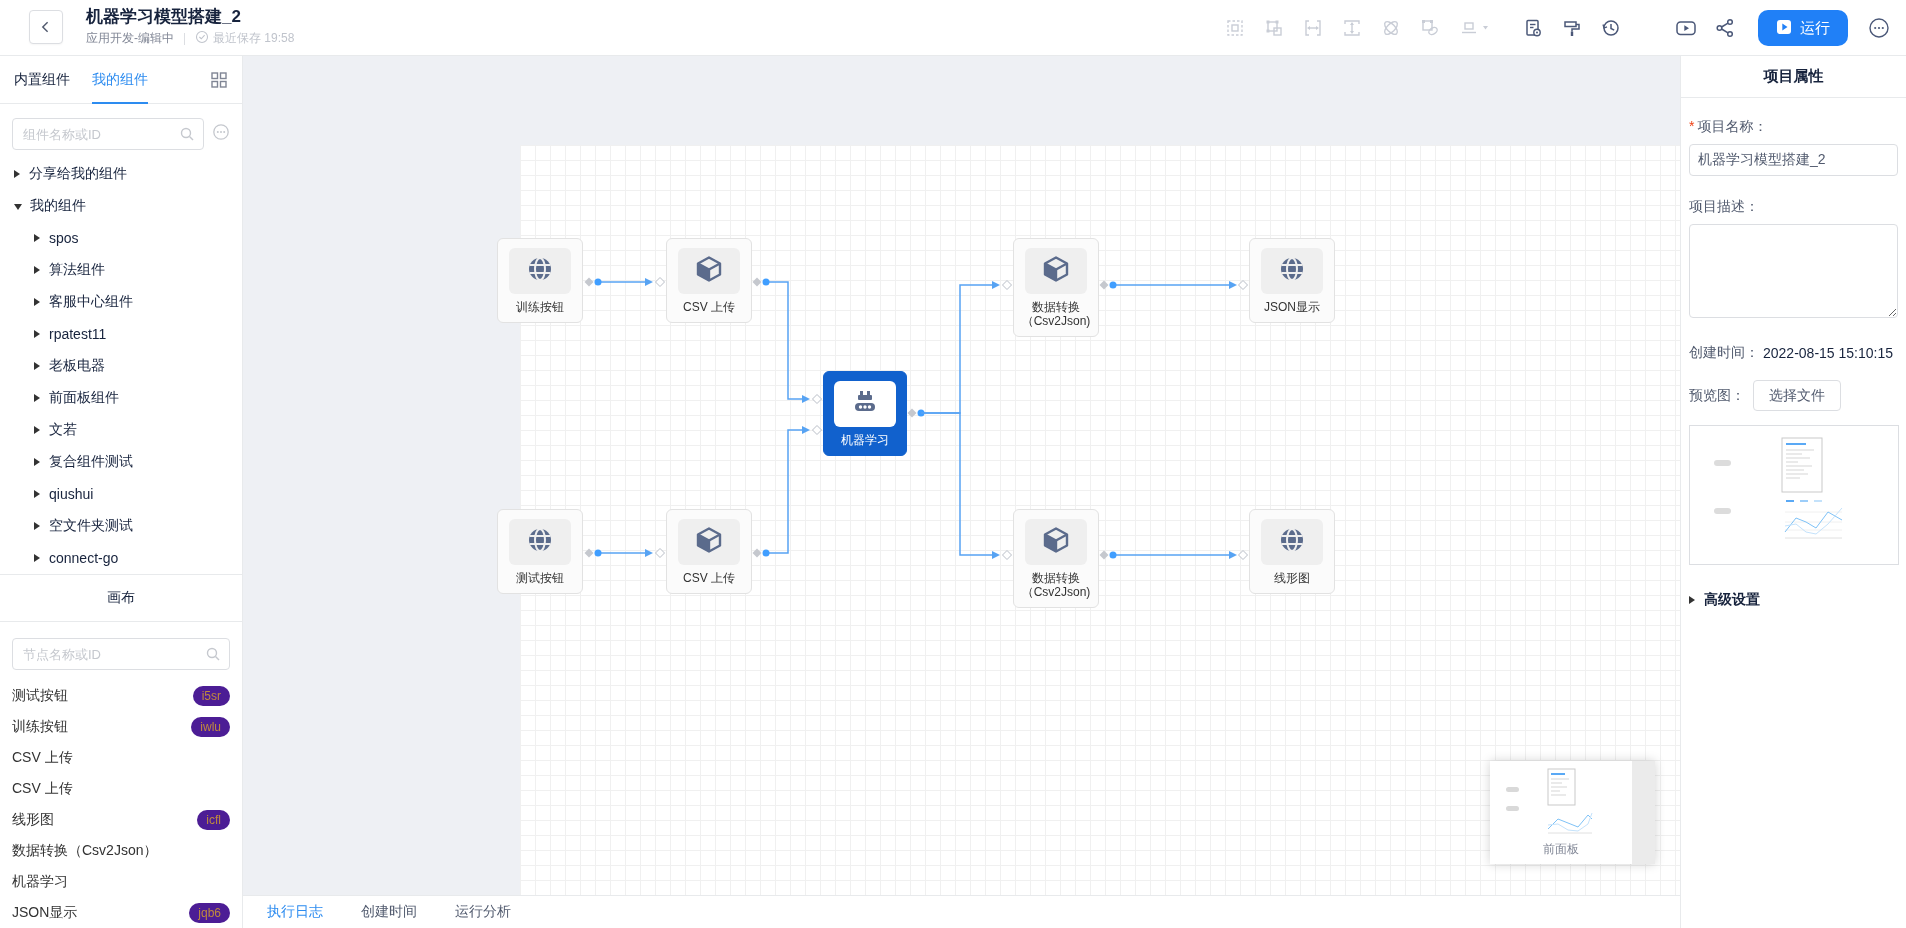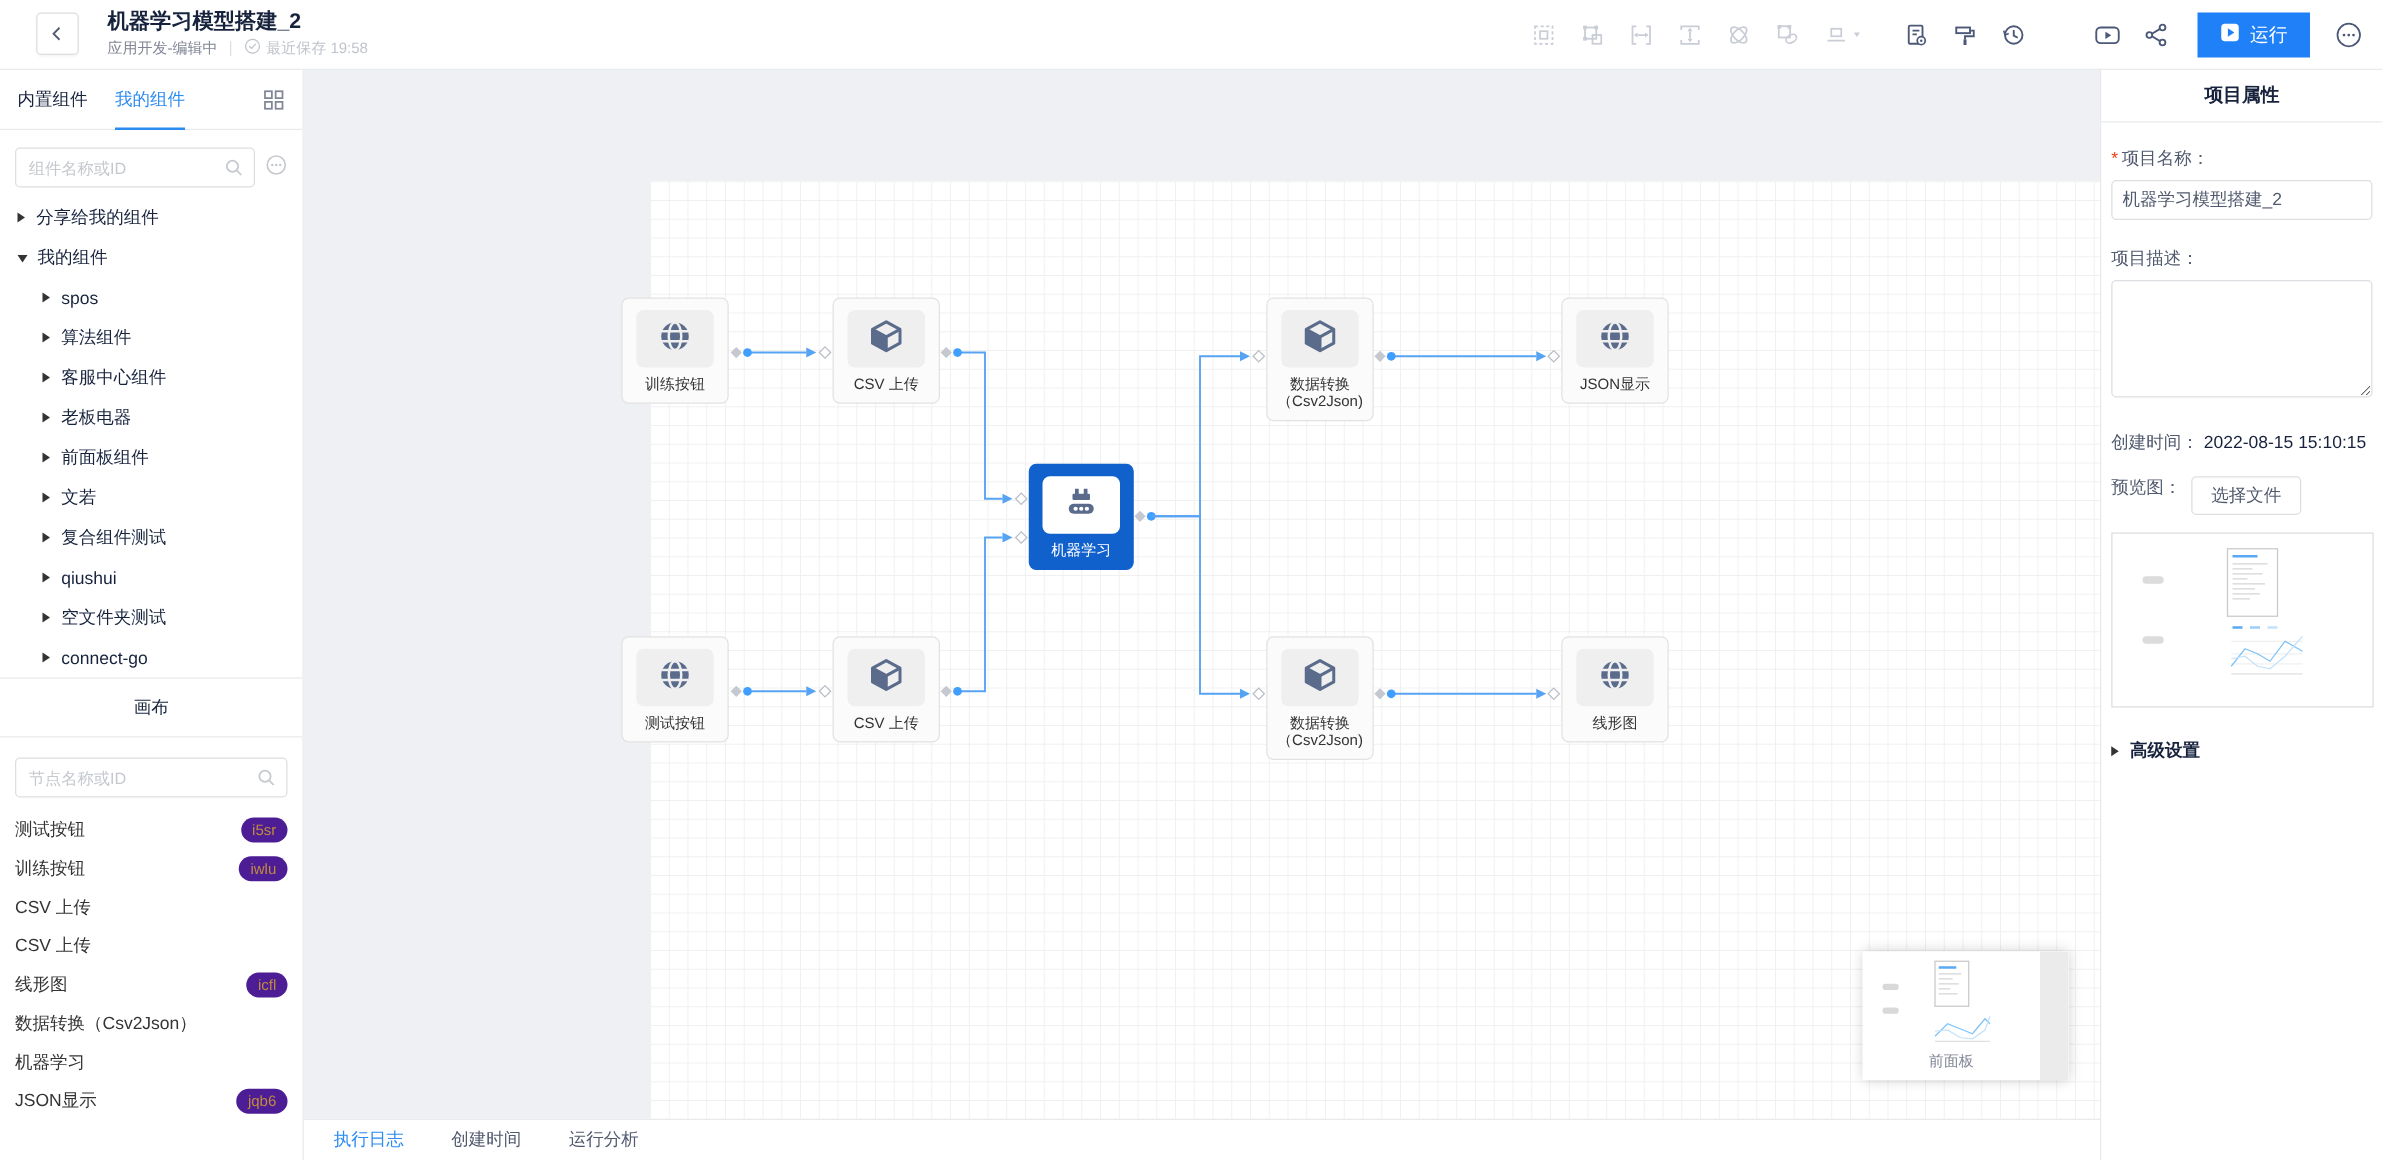--- a/index.html
+++ b/index.html
@@ -15,21 +15,21 @@
               box-shadow:0 1px 2px rgba(0,0,0,.04); cursor:pointer; }
   .title-block { position:absolute; left:86px; top:6px; }
   .page-title { font-size:17px; font-weight:bold; color:#17233d; line-height:22px; }
   .subtitle-row { display:flex; align-items:center; margin-top:2px; font-size:12px; color:#808695; }
   .subtitle-sep { width:1px; height:12px; background:#dcdee2; margin:0 10px; }
   .save-status { color:#c0c4cc; display:flex; align-items:center; gap:4px; }
   .header-right { position:absolute; right:10px; top:0; height:56px; display:flex; align-items:center; }
   .hicon { width:22px; height:22px; display:flex; align-items:center; justify-content:center; margin-left:17px; cursor:pointer; }
   .hicon.dd { width:34px; }
   .run-btn { margin-left:22px; height:36px; padding:0 18px; background:#2080f7; color:#fff; border:none;
-             border-radius:0; font-size:15px; display:flex; align-items:center; gap:8px; cursor:pointer;
+             border-radius:10px; font-size:15px; display:flex; align-items:center; gap:8px; cursor:pointer;
              font-family:inherit; }
   .more-btn { margin-left:20px; margin-right:6px; }
 
   
   .sidebar { position:absolute; left:0; top:56px; width:243px; height:872px; background:#fff;
              border-right:1px solid #e8eaec; z-index:15; overflow:hidden; }
   .side-tabs { height:48px; border-bottom:1px solid #e8eaec; position:relative; display:flex; align-items:center; }
   .side-tab { font-size:14px; color:#17233d; margin-left:14px; cursor:pointer; position:relative; height:48px;
               display:flex; align-items:center; }
   .side-tab.active { color:#2d8cf0; }
@@ -99,21 +99,21 @@
             border-left:1px solid #e8eaec; z-index:15; }
   .rp-title { height:42px; display:flex; align-items:center; justify-content:center; font-size:15px;
               font-weight:bold; color:#17233d; border-bottom:1px solid #e8eaec; }
   .rp-body { padding:20px 8px 0 8px; }
   .rp-label { font-size:14px; color:#515a6e; margin-bottom:8px; }
   .req { color:#ed4014; margin-right:3px; }
   .rp-input { width:100%; height:32px; border:1px solid #dcdee2; border-radius:4px; padding:0 8px;
               font-size:14px; color:#515a6e; outline:none; font-family:inherit; }
   .rp-textarea { width:100%; height:94px; border:1px solid #dcdee2; border-radius:4px; padding:6px 8px;
                  font-size:14px; color:#515a6e; outline:none; resize:both; font-family:inherit; }
-  .rp-row { margin-top:22px; font-size:14px; color:#515a6e; display:flex; align-items:flex-start; }
+  .rp-row { margin-top:22px; font-size:14px; color:#515a6e; display:flex; align-items:center; }
   .rp-value { color:#17233d; margin-left:4px; }
   .choose-btn { height:31px; padding:0 15px; background:#fff; border:1px solid #dcdee2; border-radius:4px;
                 font-size:14px; color:#515a6e; margin-left:8px; cursor:pointer; font-family:inherit; }
   .preview-box { margin-top:14px; width:210px; height:140px; border:1px solid #dcdee2; background:#fff; }
   .advanced-row { margin-top:26px; display:flex; align-items:center; font-size:14px; font-weight:bold; color:#17233d; cursor:pointer; }
 </style>
 </head>
 <body>
 
 <div id="app">
@@ -376,20 +376,24 @@
           <span class="caret-r"></span>
           <span>spos</span>
         </div>
       <div class="tree-row lvl1">
           <span class="caret-r"></span>
           <span>算法组件</span>
         </div>
       <div class="tree-row lvl1">
           <span class="caret-r"></span>
           <span>客服中心组件</span>
+        </div>
+      <div class="tree-row lvl1">
+          <span class="caret-r"></span>
+          <span>rpatest11</span>
         </div>
       <div class="tree-row lvl1">
           <span class="caret-r"></span>
           <span>老板电器</span>
         </div>
       <div class="tree-row lvl1">
           <span class="caret-r"></span>
           <span>前面板组件</span>
         </div>
       <div class="tree-row lvl1">

